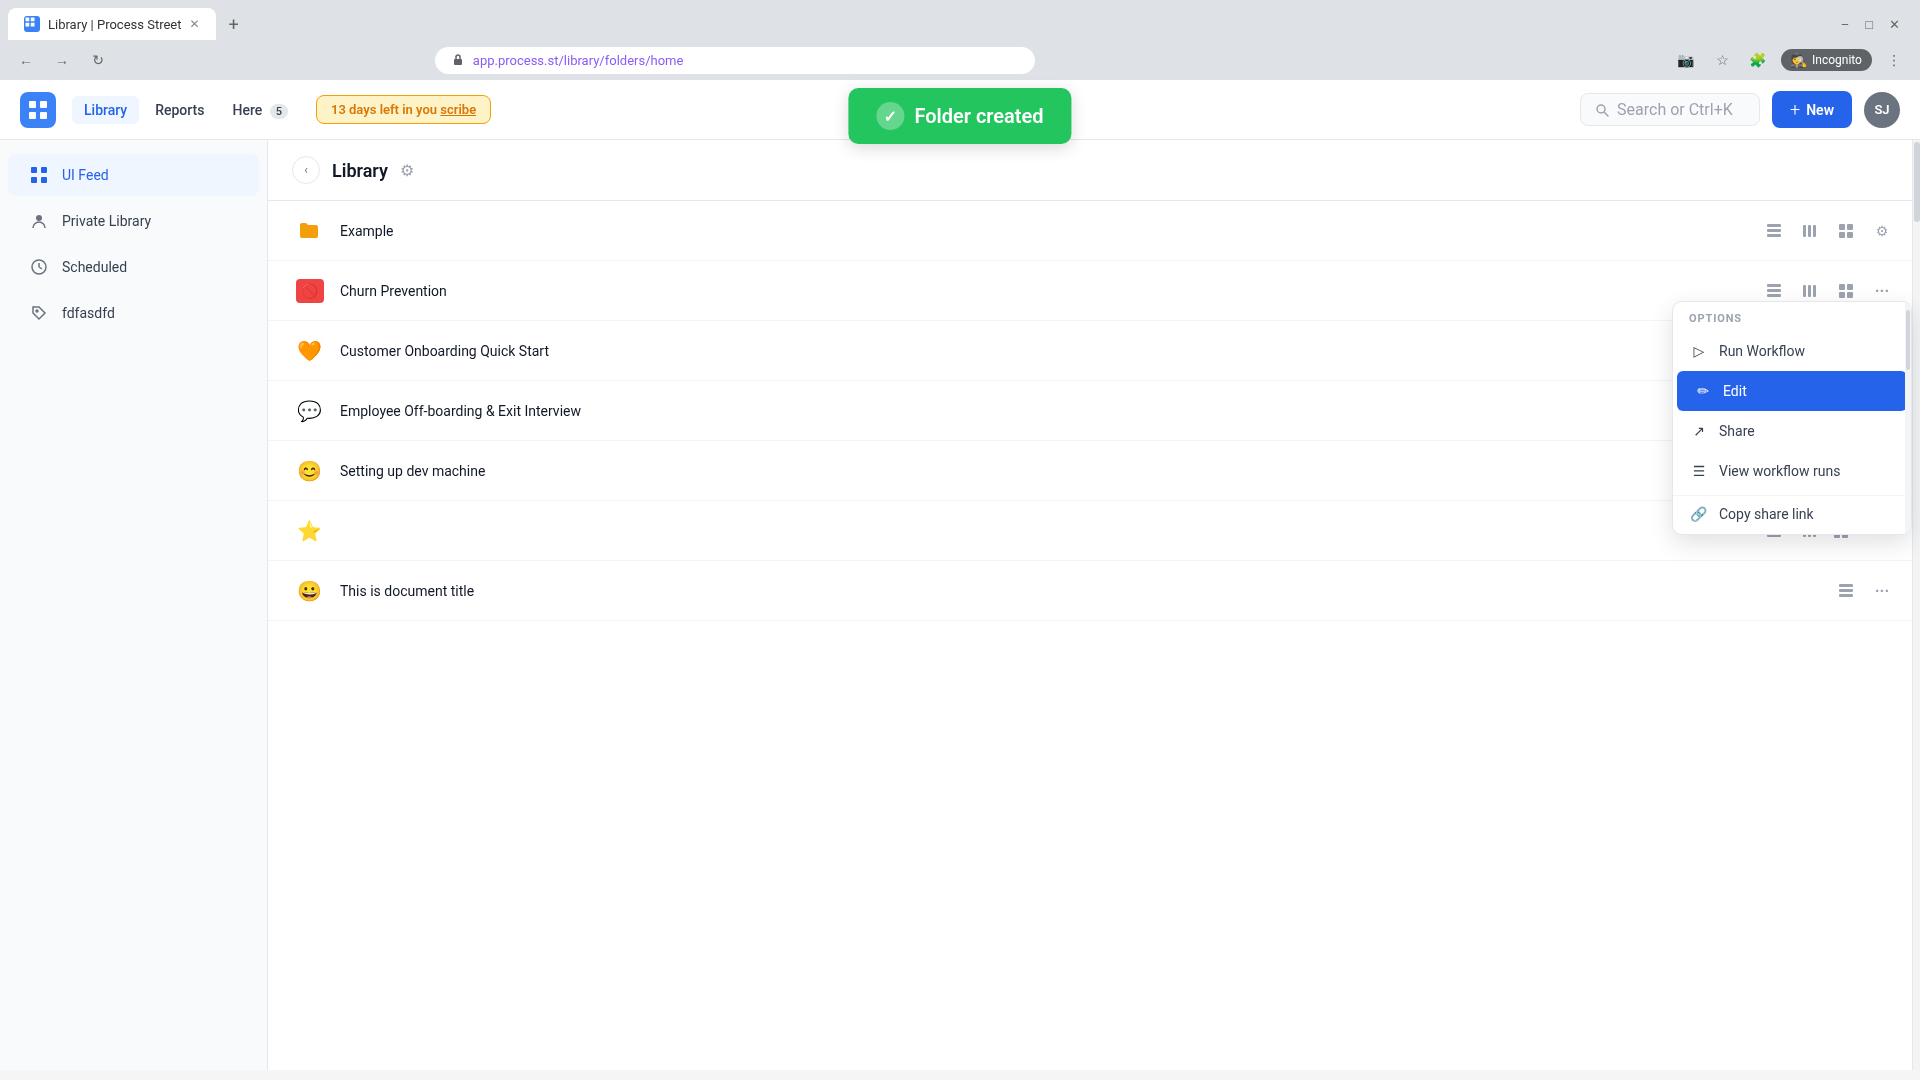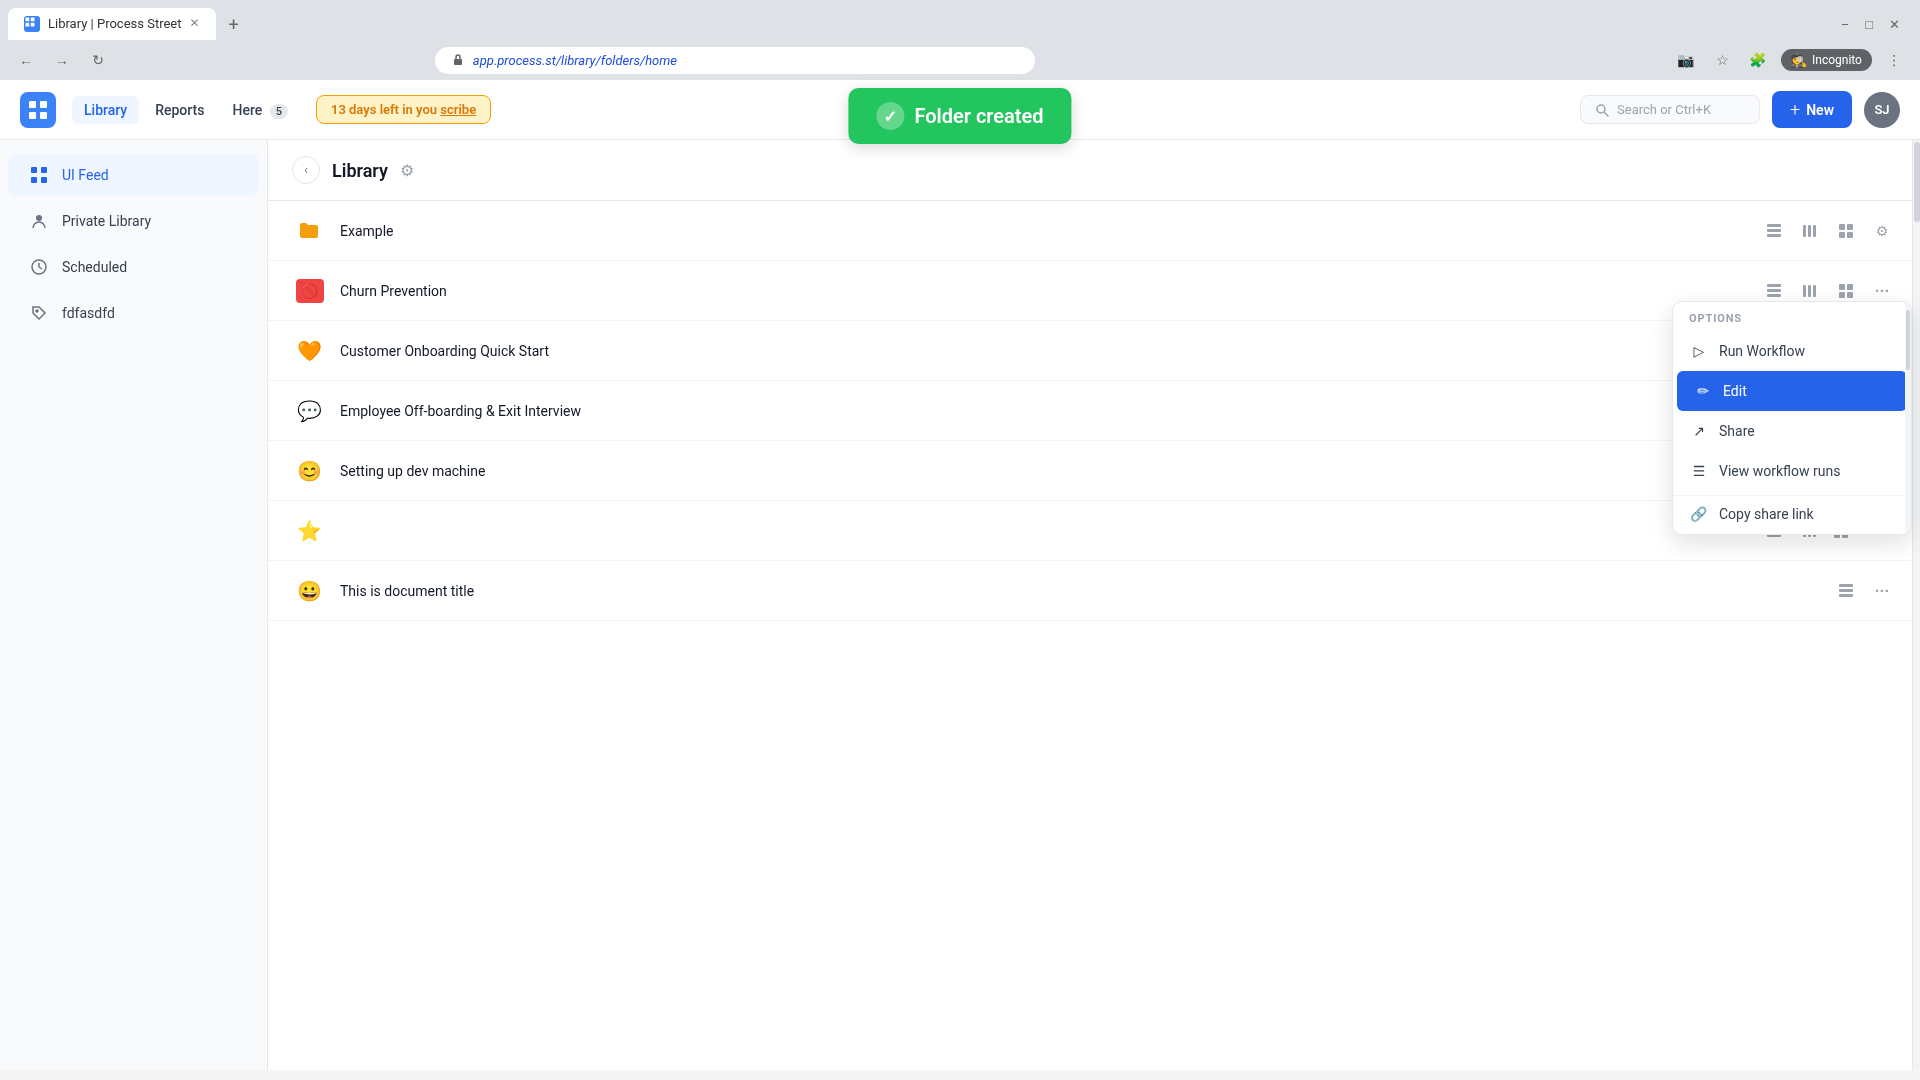--- a/index.html
+++ b/index.html
@@ -1,50 +1,50 @@
 <!DOCTYPE html>
 <html><head>
   <meta charset="utf-8">
   <style>
     * { box-sizing: border-box; margin: 0; padding: 0; }
     body { font-family: -apple-system, BlinkMacSystemFont, 'Segoe UI', Roboto, sans-serif; background: #f5f5f5; width: 1920px; height: 1080px; overflow: hidden; }
     .tab-bar { display: flex; align-items: center; padding: 8px 8px 0; gap: 4px; background: #dee1e6; }
-    .tab { display: flex; gap: 8px; background: #fff; border-radius: 8px 8px 0 0; padding: 8px 16px; font-size: 13px; color: #333; min-width: 200px; max-width: 240px; }
+    .tab { display: flex; align-items: center; gap: 8px; background: #fff; border-radius: 8px 8px 0 0; padding: 8px 16px; font-size: 13px; color: #333; min-width: 200px; max-width: 240px; }
     .tab-favicon { width: 16px; height: 16px; background: #3b82f6; border-radius: 3px; flex-shrink: 0; }
     .tab-title { flex: 1; overflow: hidden; text-overflow: ellipsis; white-space: nowrap; }
     .tab-close { color: #888; cursor: pointer; font-size: 12px; }
     .new-tab-btn { width: 28px; height: 28px; border-radius: 50%; display: flex; align-items: center; justify-content: center; color: #666; cursor: pointer; font-size: 18px; }
     .tab-spacer { flex: 1; }
     .window-controls { display: flex; align-items: center; gap: 8px; padding-right: 8px; }
 
     .address-bar { display: flex; align-items: center; gap: 8px; padding: 6px 12px; background: #dee1e6; }
     .nav-btn { width: 28px; height: 28px; border-radius: 50%; display: flex; align-items: center; justify-content: center; color: #666; cursor: pointer; font-size: 14px; }
     .url-bar { flex: 1; background: #fff; border-radius: 20px; padding: 6px 16px; font-size: 13px; color: #333; display: flex; align-items: center; gap: 8px; max-width: 600px; margin: 0 auto; }
-    .url-text { color: #1d4ed8; font-size: 13px; font-style: italic; }
+    .url-text { color: #8b5cf6; font-size: 13px; }
     .browser-actions { display: flex; align-items: center; gap: 8px; margin-left: auto; }
     .browser-action-icon { width: 28px; height: 28px; border-radius: 50%; display: flex; align-items: center; justify-content: center; color: #666; cursor: pointer; font-size: 14px; }
     .incognito-badge { background: #5f6368; color: #fff; border-radius: 12px; padding: 3px 10px; font-size: 12px; display: flex; align-items: center; gap: 4px; }
 
     
     .app { display: flex; flex-direction: column; height: calc(1080px - 90px); background: #fff; }
 
     
     .top-nav { display: flex; align-items: center; padding: 0 20px; height: 60px; border-bottom: 1px solid #e5e7eb; background: #fff; position: relative; z-index: 10; }
     .logo { width: 36px; height: 36px; margin-right: 16px; flex-shrink: 0; }
     .logo-inner { width: 36px; height: 36px; background: #3b82f6; border-radius: 8px; display: flex; align-items: center; justify-content: center; }
     .logo-inner svg { width: 22px; height: 22px; fill: #fff; }
     .nav-links { display: flex; align-items: center; gap: 4px; }
     .nav-link { padding: 6px 12px; border-radius: 6px; font-size: 14px; font-weight: 500; cursor: pointer; color: #374151; }
     .nav-link.active { color: #2563eb; background: #eff6ff; }
     .inbox-badge { background: #e5e7eb; color: #374151; border-radius: 10px; padding: 1px 6px; font-size: 11px; margin-left: 4px; }
     .trial-banner { background: #fef3c7; border: 1px solid #f59e0b; border-radius: 8px; padding: 6px 14px; font-size: 13px; color: #92400e; margin: 0 16px; }
     .trial-banner span { color: #d97706; font-weight: 600; }
     .subscribe-btn { color: #2563eb; font-weight: 600; cursor: pointer; text-decoration: underline; }
     .nav-right { margin-left: auto; display: flex; align-items: center; gap: 12px; }
-    .search-bar { display: flex; align-items: center; gap: 8px; background: #f9fafb; border: 1px solid #e5e7eb; border-radius: 8px; padding: 6px 14px; font-size: 13px; color: #9ca3af; cursor: pointer; min-width: 180px; }
+    .search-bar { display: flex; align-items: center; gap: 8px; background: #f9fafb; border: 1px solid #e5e7eb; border-radius: 8px; padding: 6px 14px; font-size: 16px; color: #9ca3af; cursor: pointer; min-width: 180px; }
     .new-btn { display: flex; align-items: center; gap: 6px; background: #2563eb; color: #fff; border-radius: 8px; padding: 8px 18px; font-size: 14px; font-weight: 600; cursor: pointer; }
     .avatar { width: 36px; height: 36px; border-radius: 50%; background: #6b7280; color: #fff; display: flex; align-items: center; justify-content: center; font-size: 13px; font-weight: 600; cursor: pointer; }
 
     
     .toast { position: absolute; top: 16px; left: 50%; transform: translateX(-50%); background: #22c55e; color: #fff; border-radius: 10px; padding: 14px 28px; display: flex; align-items: center; gap: 10px; font-size: 20px; font-weight: 600; z-index: 1000; box-shadow: 0 4px 16px rgba(0,0,0,0.15); white-space: nowrap; }
     .toast-check { width: 28px; height: 28px; border-radius: 50%; background: rgba(255,255,255,0.3); display: flex; align-items: center; justify-content: center; font-size: 16px; }
 
     
     .main { display: flex; flex: 1; overflow: hidden; }
 

